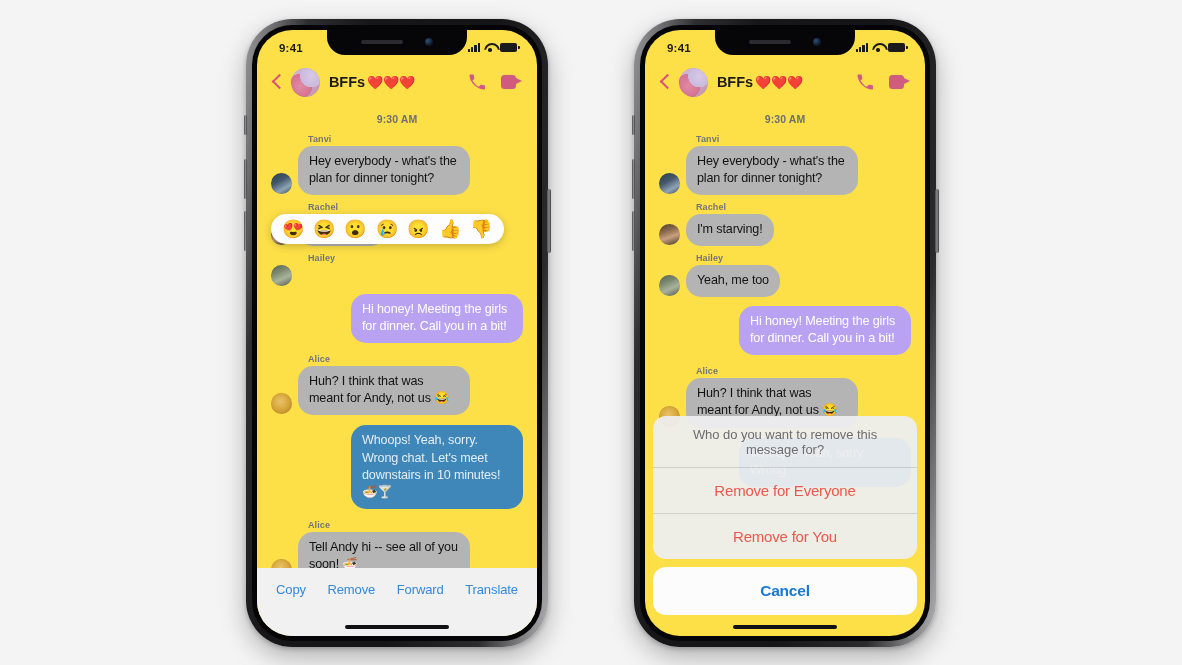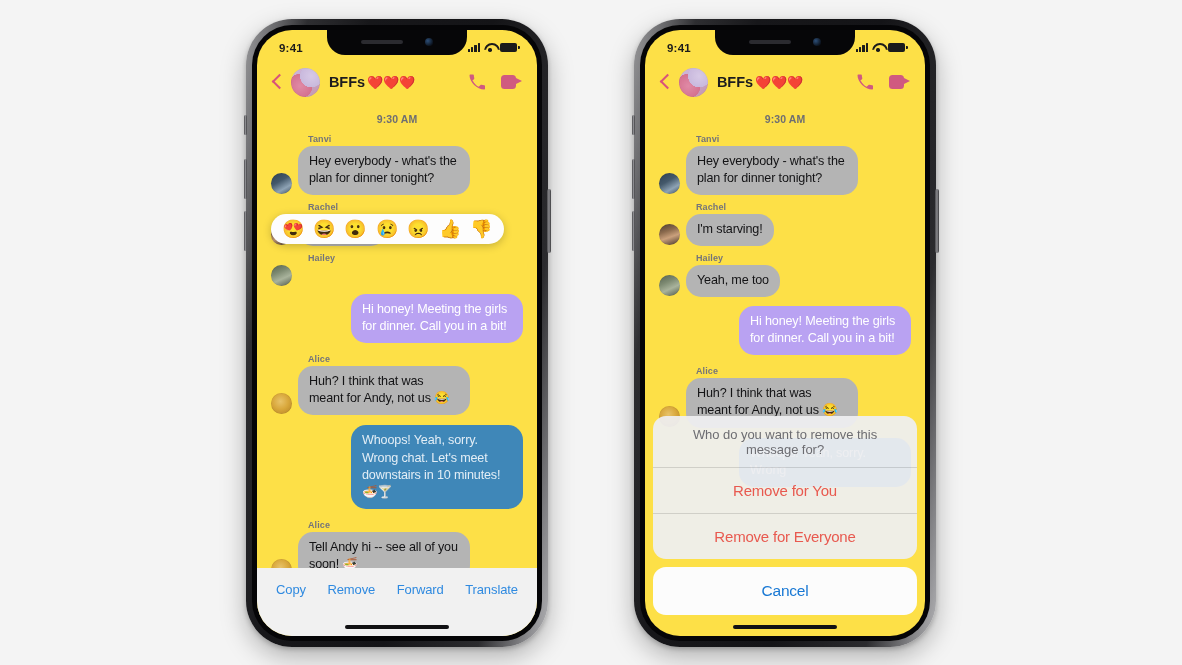--- a/index.html
+++ b/index.html
@@ -412,21 +412,21 @@
     padding: 14px 8px;
     cursor: pointer;
     letter-spacing: -.2px;
   }
   .sheet-item + .sheet-item { border-top: .5px solid rgba(0,0,0,.13); }
   .sheet-cancel {
     background: #fcfcfc;
     border-radius: 13px;
     text-align: center;
     font-size: 15.5px;
-    font-weight: normal;
+    font-weight: bold;
     color: #1878d4;
     padding: 15px 8px;
     cursor: pointer;
     letter-spacing: -.2px;
   }
 </style>
 </head>
 <body>
 
 <div class="stage">
@@ -656,22 +656,22 @@
             <div class="bubble blue">Whoops! Yeah, sorry. Wrong</div>
           </div>
         </div>
       </div>
 
       <div class="sheet-scrim"></div>
 
       <div class="action-sheet">
         <div class="sheet-group">
           <div class="sheet-title">Who do you want to remove this message for?</div>
+          <div class="sheet-item">Remove for Everyone</div>
           <div class="sheet-item">Remove for You</div>
-          <div class="sheet-item">Remove for Everyone</div>
         </div>
         <div class="sheet-cancel">Cancel</div>
       </div>
 
       <div class="home-indicator"></div>
     </div>
   </div>
 
 </div>
 

